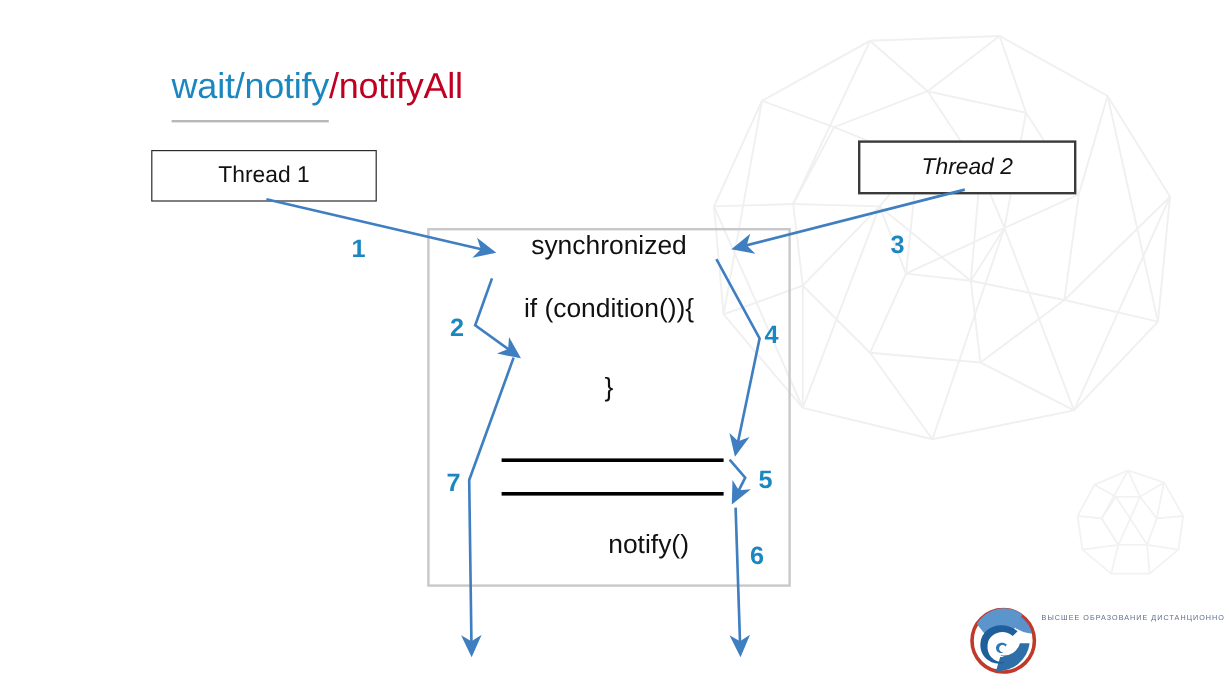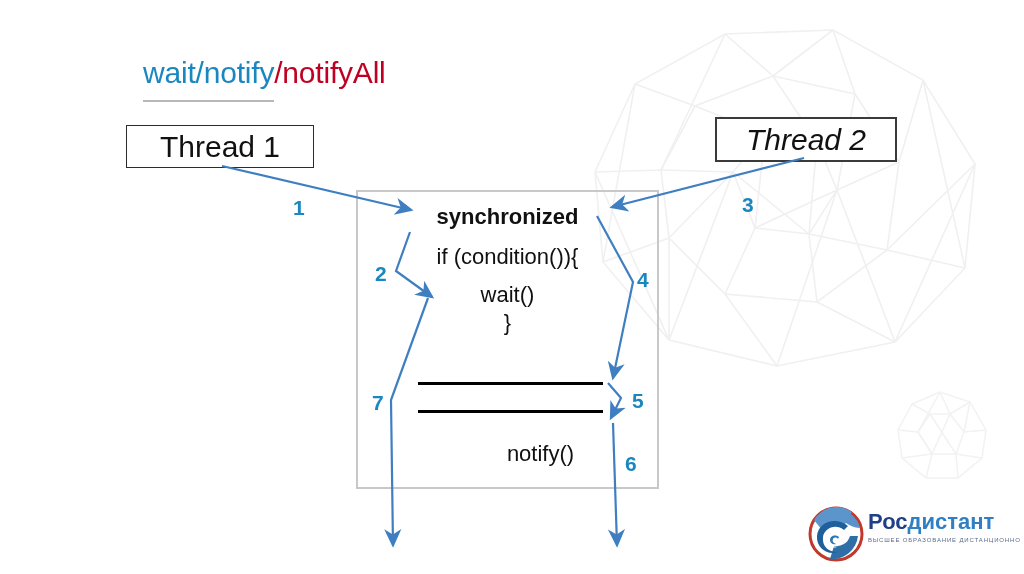--- a/index.html
+++ b/index.html
@@ -46,21 +46,21 @@
     color: #c00022;
   }
 
   
   .thread-box {
     position: absolute;
     background: #ffffff;
     display: flex;
     align-items: center;
     justify-content: center;
-    font-size: 30px;
+    font-size: 19px;
     color: #111111;
   }
   #thread1-box {
     left: 126px;
     top: 125px;
     width: 186px;
     height: 41px;
     border: 1px solid #2b2b2b;
   }
   #thread2-box {
@@ -84,21 +84,21 @@
     box-sizing: border-box;
   }
   .code-line {
     position: absolute;
     width: 100%;
     text-align: center;
     font-size: 22px;
     color: #111111;
     white-space: nowrap;
   }
-  #line-sync   { top: 12px; font-weight: bold;   }
+  #line-sync   { top: 0;   }
   #line-if     { top: 52px;  }
   #line-wait   { top: 90px;  }
   #line-brace  { top: 118px; }
   #line-notify { top: 249px; padding-left: 33px; }
 
   .sep-line {
     position: absolute;
     left: 60px;
     width: 185px;
     height: 0;
@@ -204,21 +204,20 @@
     <span>Thread 1</span>
   </div>
 
   <div class="thread-box" id="thread2-box">
     <span>Thread 2</span>
   </div>
 
   <div id="sync-panel">
     <div class="code-line" id="line-sync">synchronized</div>
     <div class="code-line" id="line-if">if (condition()){</div>
-    <div class="code-line" id="line-wait">wait()</div>
     <div class="code-line" id="line-brace">}</div>
     <div class="sep-line" id="sep-1"></div>
     <div class="sep-line" id="sep-2"></div>
     <div class="code-line" id="line-notify">notify()</div>
   </div>
 
   <svg id="arrows" viewBox="0 0 1024 574" xmlns="http://www.w3.org/2000/svg">
     <defs>
       <marker id="ah" markerWidth="9" markerHeight="9" refX="7.2" refY="4.5" orient="auto" markerUnits="strokeWidth">
         <path d="M0,0.6 L8.4,4.5 L0,8.4 L2.4,4.5 Z" fill="#3f7fc1"></path>
@@ -257,20 +256,17 @@
       <path d="M6,14 A26,26 0 0 1 44,6 L36,20 A16,16 0 0 0 14,24 Z" fill="#5b95cc"></path>
       <path d="M50,30 A26,26 0 0 1 22,53 L26,40 A14,14 0 0 0 42,30 Z" fill="#2f6fa8"></path>
       <path d="M40,20 C28,10 10,16 9,30 C8,42 20,50 30,46 C20,46 14,40 15,31
                C16,22 28,17 36,24 Z" fill="#1f5f9c"></path>
       <path d="M34,26 C26,20 16,24 16,32 C16,39 23,43 29,41 C22,40 19,36 20,31
                C21,26 28,24 32,29 Z" fill="#ffffff"></path>
       <path d="M31,31 C27,28 22,30 22,34 C22,37 25,39 28,38 C25,37 24,35 25,33
                C26,31 29,31 30,33 Z" fill="#2a79b5"></path>
     </svg>
     <div id="logo-text">
-      <div id="logo-word">
-        <span class="lw-a">Рос</span><span class="lw-b">дистант</span>
-      </div>
       <div id="logo-tag">ВЫСШЕЕ ОБРАЗОВАНИЕ ДИСТАНЦИОННО</div>
     </div>
   </div>
 
 </div>
 
 </body></html>

